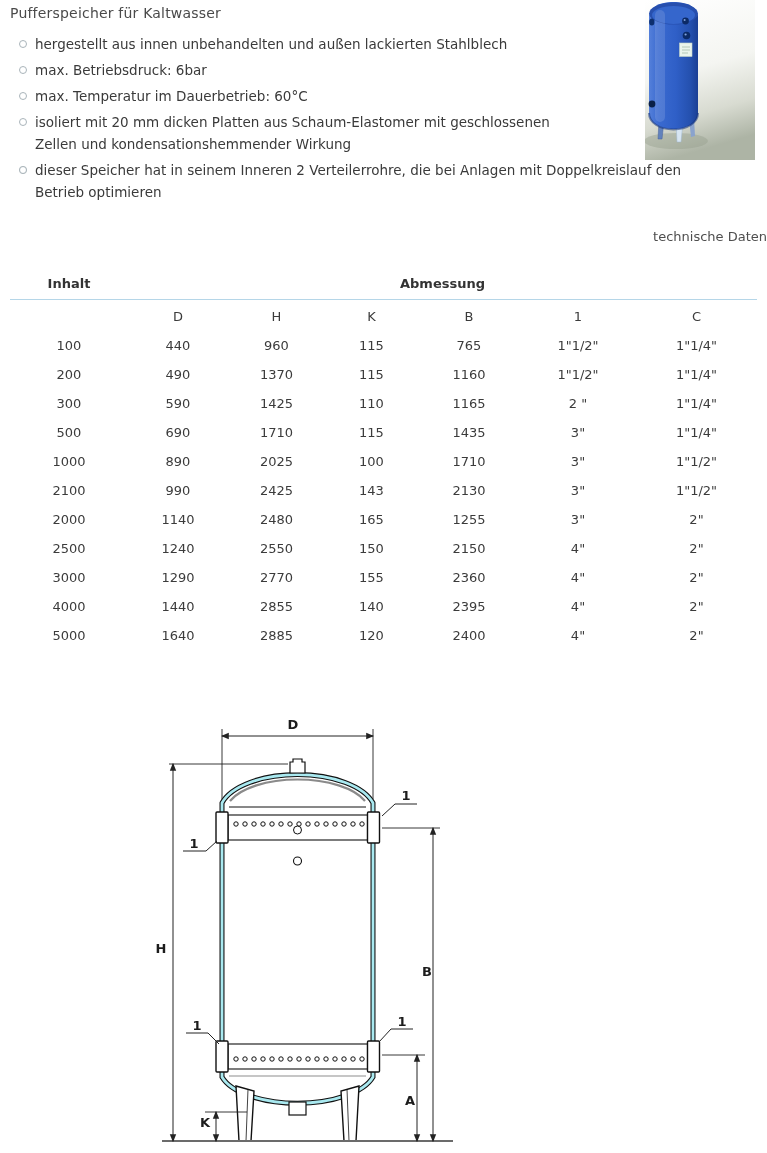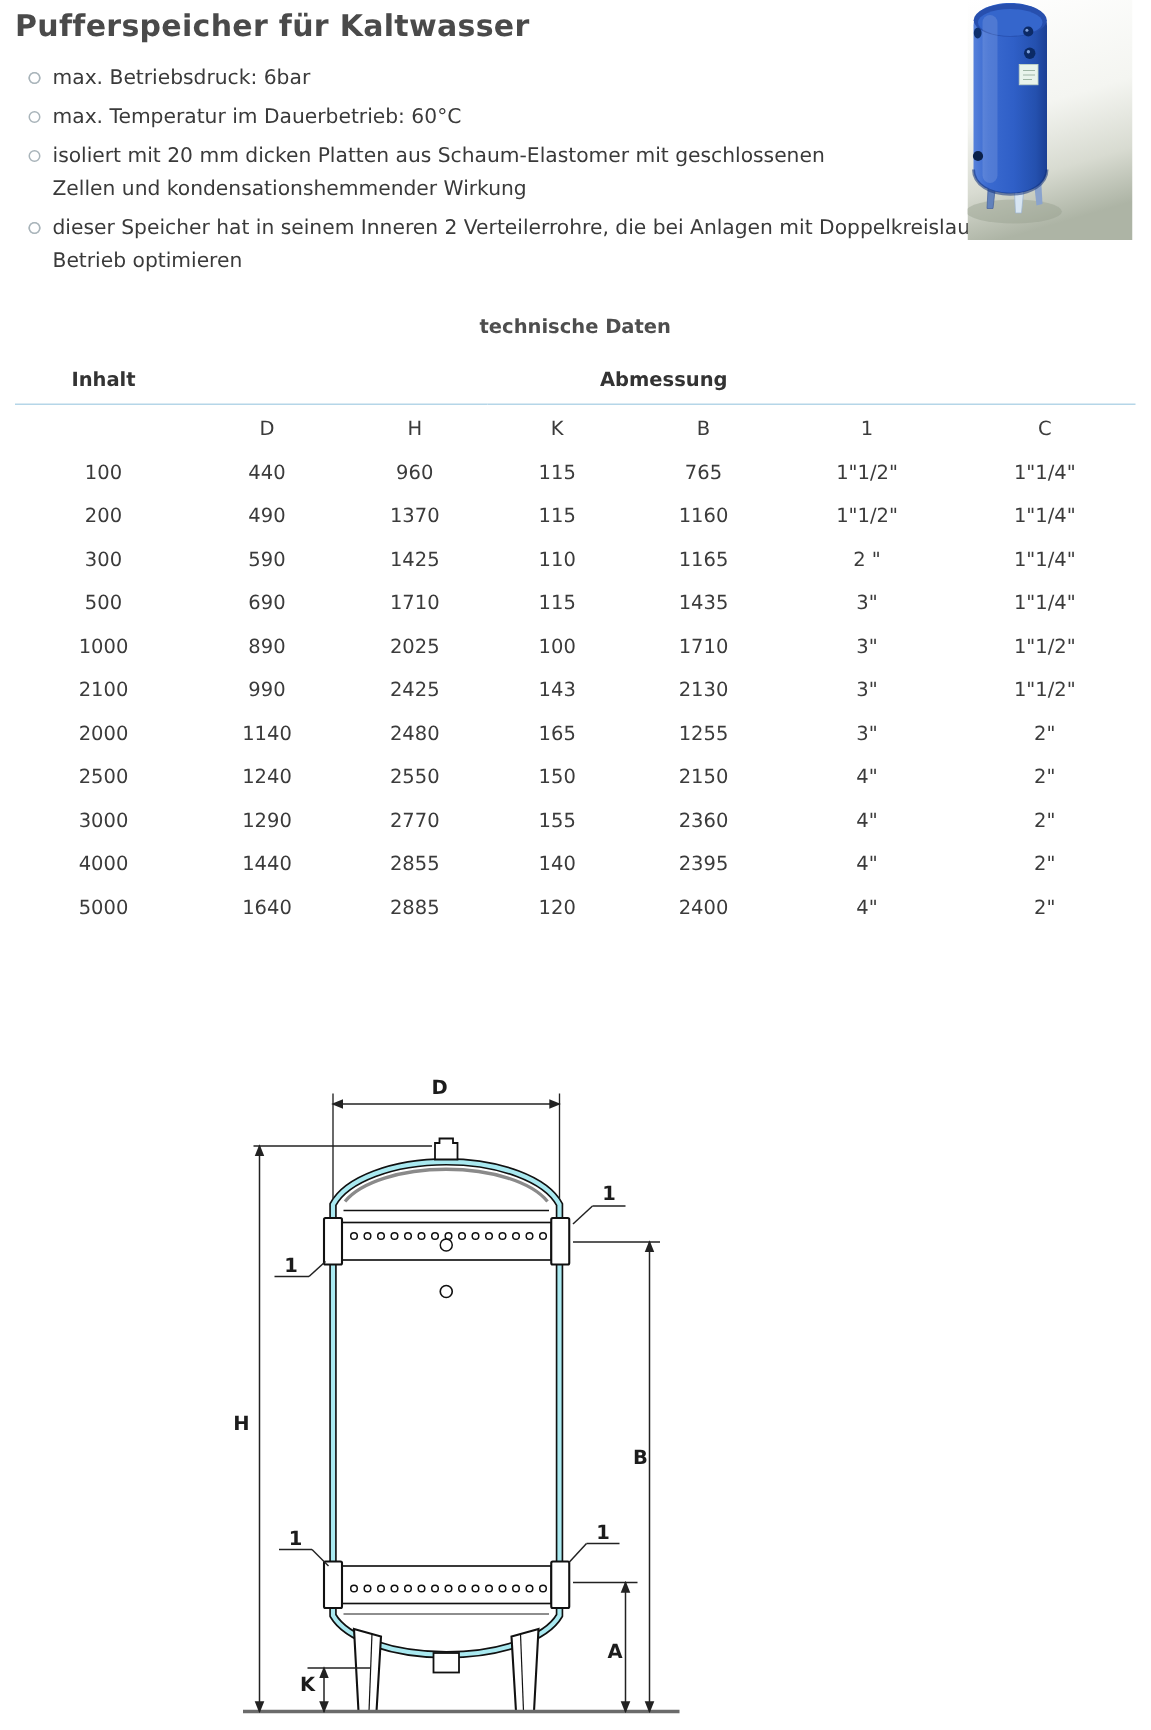--- a/index.html
+++ b/index.html
@@ -2,38 +2,38 @@
 <html><head>
 <meta charset="utf-8">
 <style>
   html,body{margin:0;padding:0;}
   body{
     width:767px;height:1153px;position:relative;background:#fff;
     font-family:"DejaVu Sans","Liberation Sans",sans-serif;color:#3a3a3a;
     overflow:hidden;
   }
   .page-title{
-    font-size:20px;font-weight:700;color:#4a4a4a;
+    font-size:14px;font-weight:400;color:#4a4a4a;
     margin:5px 0 12px 10px;letter-spacing:.2px;
   }
   ul.features{list-style:none;margin:0 0 0 18px;padding:0;width:696px;}
   ul.features li{
     position:relative;padding-left:17px;margin-bottom:4px;
     font-size:13.5px;line-height:22px;color:#3a3a3a;
   }
   .bullet{
     position:absolute;left:1px;top:7px;width:6px;height:6px;
     border:1.5px solid #a9b4ba;border-radius:50%;background:#fff;
   }
   .ftext{white-space:pre-line;}
   .section-caption{
-    margin-top:26px;text-align:center;font-size:13px;color:#4e4e4e;font-weight:bold;
+    margin-top:26px;text-align:right;font-size:13px;color:#4e4e4e;
   }
   table.tech{
-    margin:16px 0 0 10px;border-collapse:collapse;width:747px;
+    margin:28px 0 0 10px;border-collapse:collapse;width:747px;
     font-size:13px;color:#3b3b3b;table-layout:fixed;
   }
   table.tech th,table.tech td{text-align:center;font-weight:normal;}
   tr.group-row th{
     font-weight:bold;color:#333;font-size:13px;
     padding:4px 0 8px;border-bottom:1px solid #b5d6e8;
   }
   tr.letters-row th{padding:9px 0 7px;color:#3b3b3b;}
   table.tech tbody td{padding:7px 0;}
   .product-photo{position:absolute;left:645px;top:0;}
@@ -41,21 +41,21 @@
   svg text{font-family:"DejaVu Sans","Liberation Sans",sans-serif;}
   .dimlbl{font-size:13px;font-weight:bold;fill:#1c1c1c;}
   .callout{font-size:13px;font-weight:bold;fill:#1c1c1c;}
 </style>
 </head>
 <body>
 
 <h1 class="page-title">Pufferspeicher für Kaltwasser</h1>
 
 <ul class="features">
-    <li><span class="bullet"></span></li>
+    <li><span class="bullet"></span><span class="ftext">hergestellt aus innen unbehandelten und außen lackierten Stahlblech</span></li>
     <li><span class="bullet"></span><span class="ftext">max. Betriebsdruck: 6bar</span></li>
     <li><span class="bullet"></span><span class="ftext">max. Temperatur im Dauerbetrieb: 60°C</span></li>
     <li><span class="bullet"></span><span class="ftext">isoliert mit 20 mm dicken Platten aus Schaum-Elastomer mit geschlossenen
 Zellen und kondensationshemmender Wirkung</span></li>
     <li><span class="bullet"></span></li>
     <li><span class="bullet"></span><span class="ftext">dieser Speicher hat in seinem Inneren 2 Verteilerrohre, die bei Anlagen mit Doppelkreislauf den
 Betrieb optimieren</span></li>
   </ul>
 
 <svg class="product-photo" width="110" height="160" viewBox="0 0 110 160">

